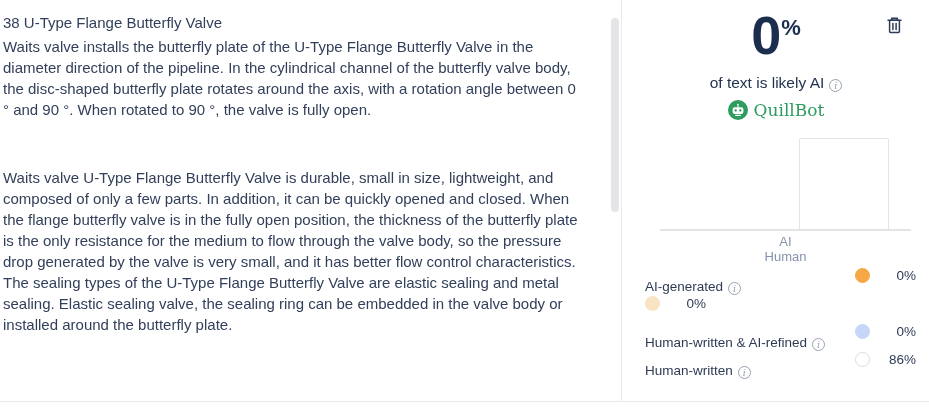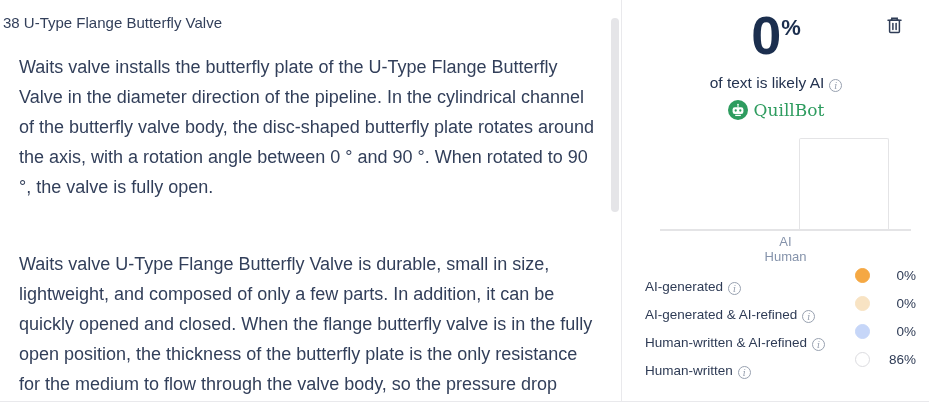--- a/index.html
+++ b/index.html
@@ -3,21 +3,21 @@
 <meta charset="utf-8">
 <style>
   html,body{margin:0;padding:0;background:#fff;}
   .app{position:relative;width:929px;height:402px;background:#fff;overflow:hidden;
        font-family:"Liberation Sans",sans-serif;border-bottom:1px solid #e9e9ec;box-sizing:border-box;}
 
   
   .doc-pane{position:absolute;left:0;top:0;width:622px;height:412px;box-sizing:border-box;
             border-right:1px solid #e9e9ec;padding:11px 40px 0 3px;}
   .doc-title{font-size:15px;line-height:24.5px;color:#323f5a;margin:0;width:545px;}
-  .doc-text{font-size:18px;line-height:30px;color:#323f5a;margin:16px;width:578px;}
+  .doc-text{font-size:15px;line-height:21px;color:#323f5a;margin:0;width:578px;}
   .para2{margin-top:47px;}
   .trash-btn{position:absolute;top:15px;right:25px;background:none;border:none;padding:2px;cursor:pointer;line-height:0;}
   .scroll-thumb{position:absolute;top:18px;left:611px;width:8px;height:194px;border-radius:4px;background:#e5e5e8;}
 
   
   .result-pane{position:absolute;left:623px;top:0;width:306px;height:413px;}
   .score{position:absolute;top:10px;left:0;right:0;text-align:center;color:#1b2e4e;}
   .score-num{font-size:54px;font-weight:600;line-height:50px;letter-spacing:-1px;}
   .score-unit{font-size:22px;font-weight:700;vertical-align:19px;margin-left:1px;}
   .score-caption{position:absolute;top:74px;left:0;right:0;text-align:center;font-size:15.5px;color:#243350;}
@@ -112,23 +112,20 @@
 
       <div class="legend-row">
         <span class="legend-label">
           <span>AI-generated</span><span class="info-icon">i</span>
         </span>
         <span class="legend-dot" style="background: rgb(245, 168, 67); border-color: rgb(245, 168, 67);"></span>
         <span class="legend-value">0%</span>
       </div>
 
       <div class="legend-row">
-        <span class="legend-label">
-          <span>AI-generated &amp; AI-refined</span><span class="info-icon">i</span>
-        </span>
         <span class="legend-dot" style="background: rgb(248, 227, 195); border-color: rgb(248, 227, 195);"></span>
         <span class="legend-value">0%</span>
       </div>
 
       <div class="legend-row">
         <span class="legend-label">
           <span>Human-written &amp; AI-refined</span><span class="info-icon">i</span>
         </span>
         <span class="legend-dot" style="background: rgb(198, 214, 248); border-color: rgb(198, 214, 248);"></span>
         <span class="legend-value">0%</span>

